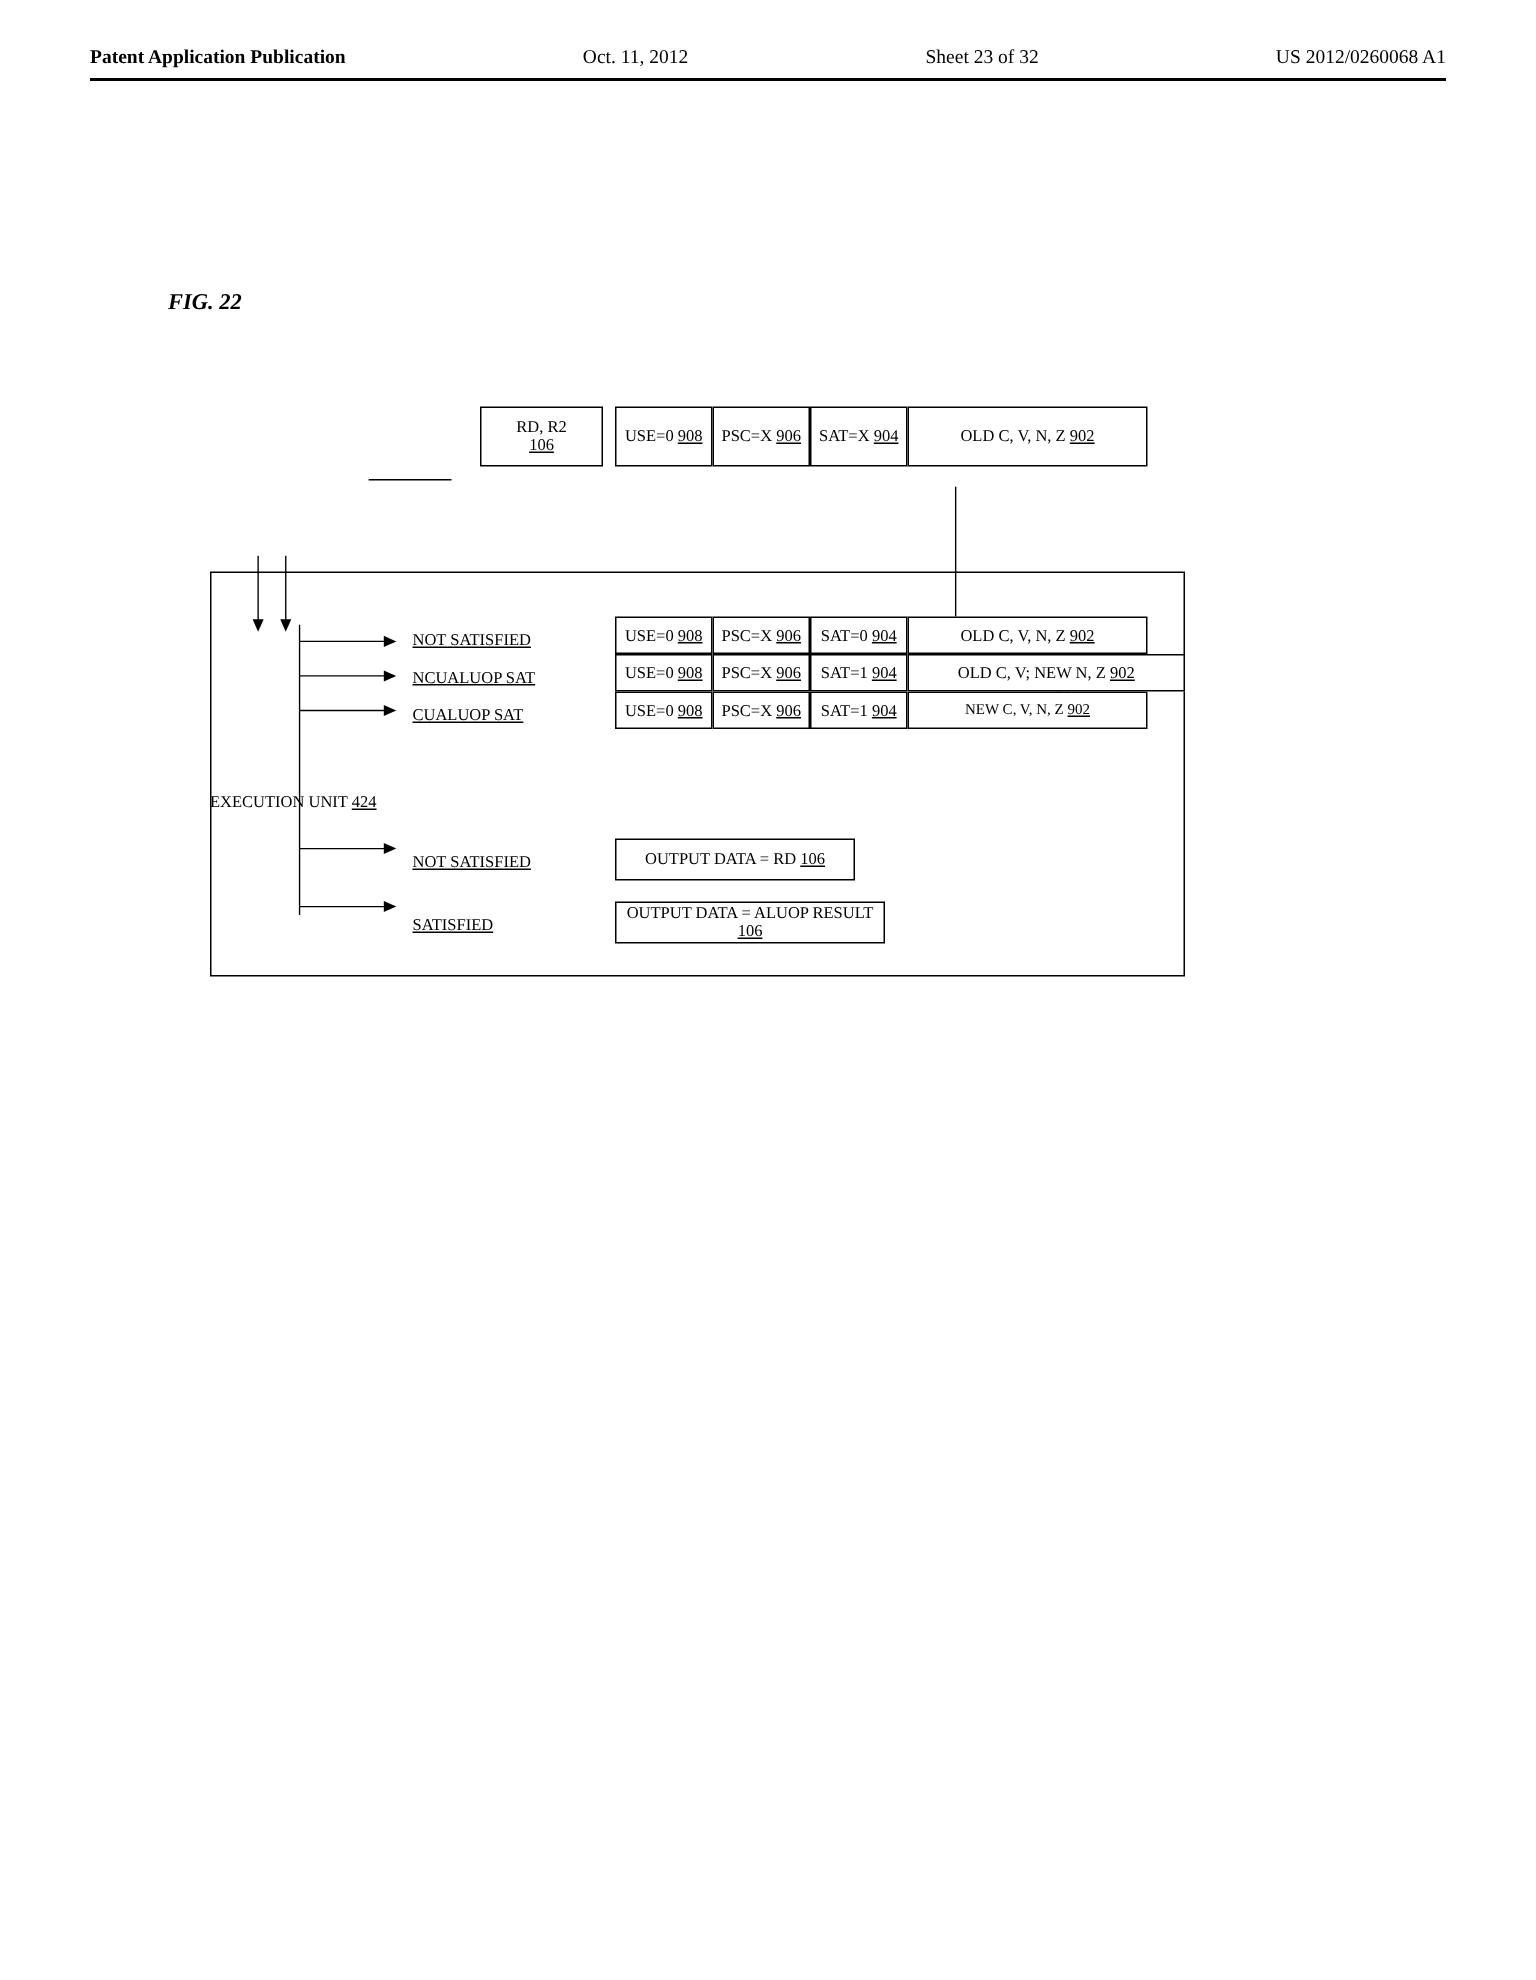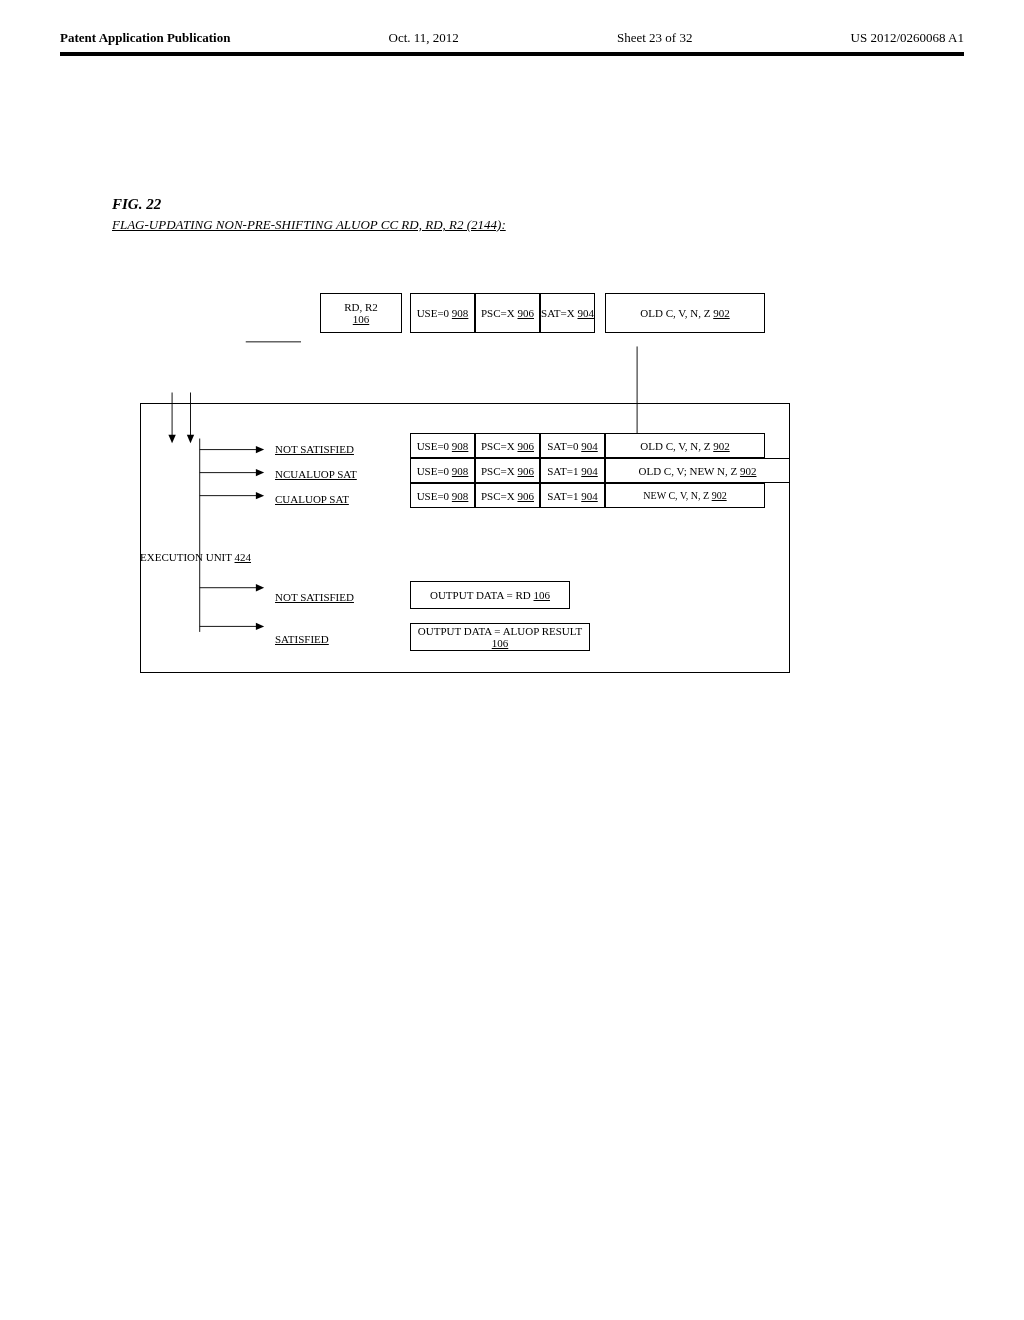--- a/index.html
+++ b/index.html
@@ -18,21 +18,21 @@
       background: #fff;
       padding: 30px 60px;
       position: relative;
     }
 
     
     .header {
       display: flex;
       justify-content: space-between;
       align-items: baseline;
-      border-bottom: 4px solid #000000;
+      border-bottom: 2px solid #000000;
       padding-bottom: 6px;
       margin-bottom: 0;
     }
     .header-left {
       font-size: 13px;
       font-weight: bold;
     }
     .header-center {
       font-size: 13px;
     }
@@ -105,21 +105,21 @@
     .box-pscx-top {
       left: 395px;
       top: 20px;
       width: 65px;
       height: 40px;
       font-size: 11px;
     }
     .box-satx-top {
       left: 460px;
       top: 20px;
-      width: 55px;
+      width: 65px;
       height: 40px;
       font-size: 11px;
     }
     .box-oldc-top {
       left: 525px;
       top: 20px;
       width: 160px;
       height: 40px;
       font-size: 11px;
     }
@@ -234,21 +234,20 @@
 
   <div class="header">
     <span class="header-left">Patent Application Publication</span>
     <span class="header-center">Oct. 11, 2012</span>
     <span class="header-center">Sheet 23 of 32</span>
     <span class="header-right">US 2012/0260068 A1</span>
   </div>
 
   <div class="fig-title">
     <div class="fig-label">FIG. 22</div>
-    <div class="fig-subtitle">FLAG-UPDATING NON-PRE-SHIFTING ALUOP CC RD, RD, R2 (2144):</div>
   </div>
 
   <div class="diagram">
 
     <svg class="svg-overlay" viewBox="0 0 960 460">
 
       <line x1="120" y1="110" x2="120" y2="160" stroke="#000" stroke-width="1"></line>
 
       <polygon points="116,156 120,165 124,156" fill="#000"></polygon>
 

